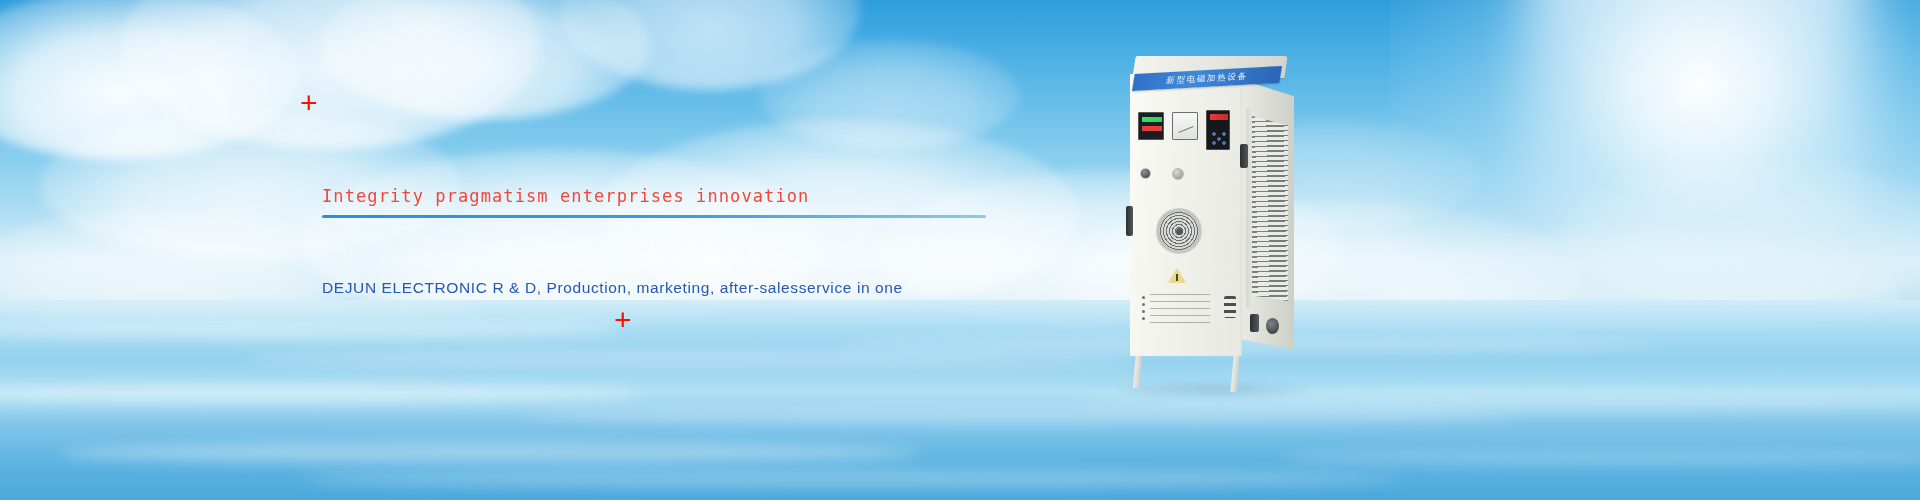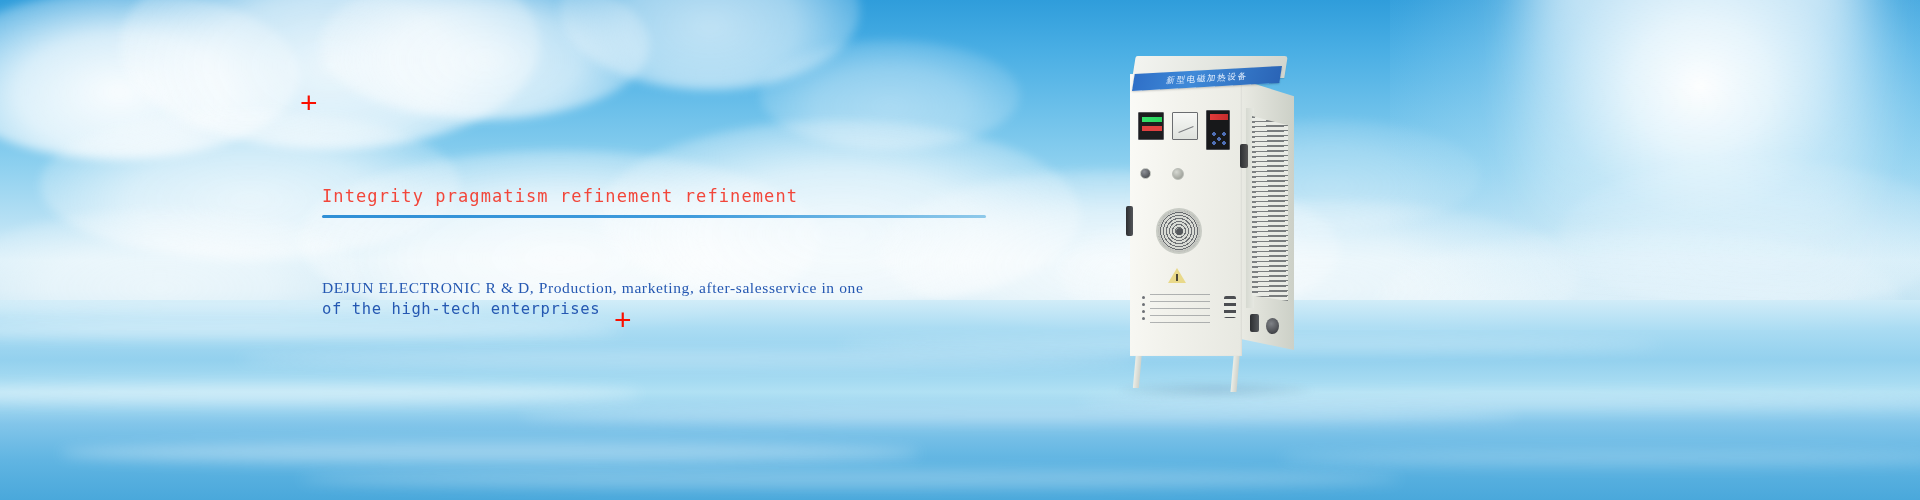--- a/index.html
+++ b/index.html
@@ -138,21 +138,21 @@
 
   .lead-cn {
     position:absolute; left:322px; top:238px;
     font-family:"DejaVu Serif", serif;
     font-size:28px; color:#1b4fa8;
     letter-spacing:0.5px; white-space:nowrap;
   }
 
   .lead-en {
     position:absolute; left:322px; top:276px;
-    font-family:Liberation Serif, serif;
+    font-family:Liberation Sans, sans-serif;
     font-size:15.5px; color:#2558b2;
     letter-spacing:0.6px; line-height:24px;
     white-space:nowrap;
     text-align:center;
   }
   .lead-en2 {
     position:absolute; left:322px; top:300px;
     font-family:"DejaVu Sans Mono", monospace;
     font-size:15.5px; color:#2558b2;
     letter-spacing:0.6px; white-space:nowrap;
@@ -360,28 +360,27 @@
     <div class="wave w5"></div>
     <div class="wave w9"></div>
     <div class="wave w8"></div>
   </div>
 
   <div class="copy">
 
     <div class="plus plus-top">+</div>
 
 
-    <div class="sub-en">Integrity  pragmatism  refinement  refinement</div>
+    <div class="sub-en">Integrity  pragmatism  enterprises  innovation</div>
 
     <div class="divider"></div>
 
 
     <div class="lead-en">DEJUN ELECTRONIC R &amp; D, Production, marketing, after-salesservice in one</div>
 
-    <div class="lead-en2">of the high-tech enterprises</div>
 
     <div class="plus plus-bot">+</div>
   </div>
 
   <div class="machine">
     <div class="m-shadow"></div>
     <div class="m-leg leg-l"></div>
     <div class="m-leg leg-r"></div>
     <div class="m-top"></div>
     <div class="m-side"></div>

